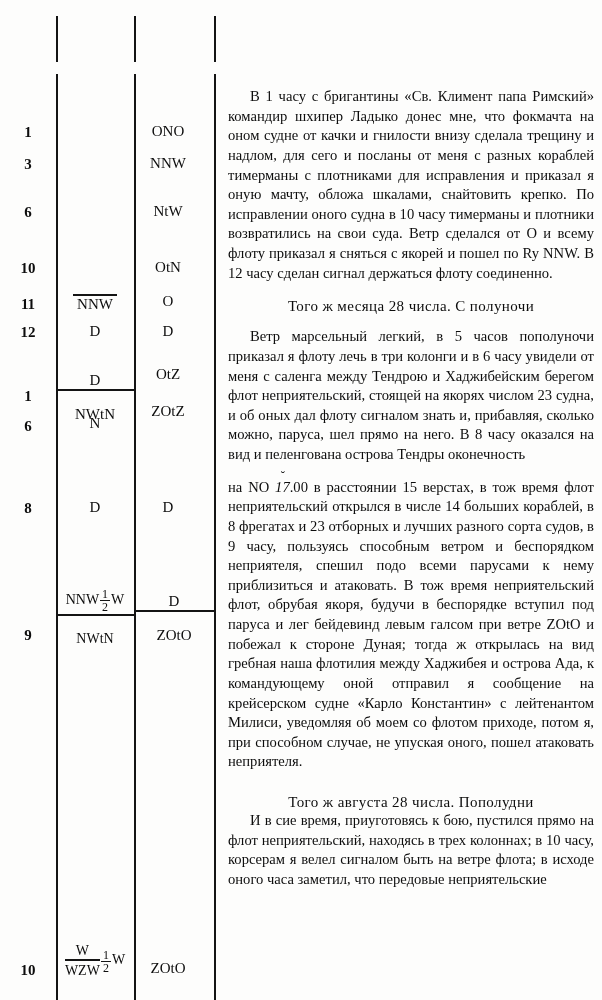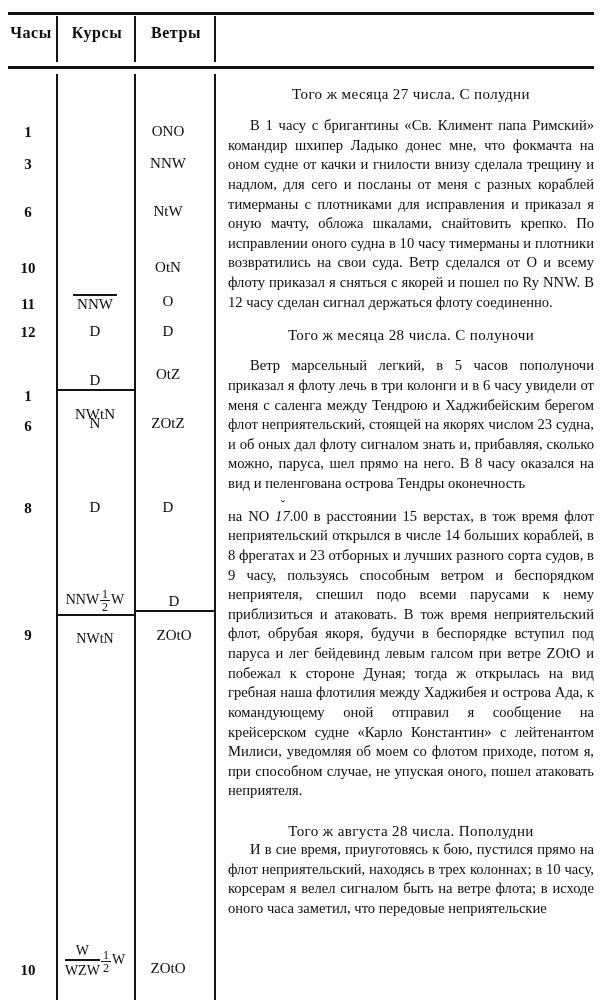--- a/index.html
+++ b/index.html
@@ -176,27 +176,20 @@
     top: -9px;
     font-size: 13px;
     line-height: 1;
   }
 </style>
 </head>
 <body>
 
 <div id="page">
 
-  <div class="hdr-band">
-    <div class="hdr-rule-top"></div>
-    <div class="hdr-rule-bot"></div>
-    <div class="hdr-cell" id="hdr-hours">Часы</div>
-    <div class="hdr-cell" id="hdr-courses">Курсы</div>
-    <div class="hdr-cell" id="hdr-winds">Ветры</div>
-  </div>
 
   <div class="vrule" id="vr-1"></div>
   <div class="vrule" id="vr-2"></div>
   <div class="vrule" id="vr-3"></div>
   <div class="vrule" id="vr-1b"></div>
   <div class="vrule" id="vr-2b"></div>
   <div class="vrule" id="vr-3b"></div>
 
   <div class="hour" style="top:124px">1</div>
   <div class="hour" style="top:156px">3</div>
@@ -210,21 +203,21 @@
   <div class="hour" style="top:627px">9</div>
   <div class="hour" style="top:962px">10</div>
 
   <div class="wind" style="top:124px">ONO</div>
   <div class="wind" style="top:156px">NNW</div>
   <div class="wind" style="top:204px">NtW</div>
   <div class="wind" style="top:260px">OtN</div>
   <div class="wind" style="top:294px">O</div>
   <div class="wind" style="top:324px">D</div>
   <div class="wind" style="top:367px">OtZ</div>
-  <div class="wind" style="top:416px">ZOtZ</div>
+  <div class="wind" style="top:404px">ZOtZ</div>
   <div class="wind" style="top:500px">D</div>
   <div class="wind" style="top:961px">ZOtO</div>
 
   <div class="course" style="top:294px">
     <span style="display:inline-block;border-top:2px solid #141414;padding:1px 4px 0 4px;">NNW</span>
   </div>
   <div class="course" style="top:324px">D</div>
   <div class="course" style="top:416px">N</div>
   <div class="course" style="top:500px">D</div>
 
@@ -244,21 +237,20 @@
     <span class="top">D</span>
     <span class="bot">ZOtO</span>
   </div>
 
   <div class="course" style="top:944px;font-size:14px;">
     <span class="frac"><span class="num">W</span><span class="den">WZW</span></span><span class="frac-small"><span class="num">1</span><span class="den">2</span></span><span>W</span>
   </div>
 
   <div id="textcol">
 
-    <div class="doc-head" style="margin-top:12px;">Того ж месяца 27 числа. С полудни</div>
 
     <p class="para" style="margin-top:13px;">В 1 часу с бригантины «Св. Климент папа Римский» командир шхипер Ладыко донес мне, что фокмачта на оном судне от качки и гнилости внизу сделала трещину и надлом, для сего и посланы от меня с разных кораблей тимерманы с плотниками для исправления и приказал я оную мачту, обложа шкалами, снайтовить крепко. По исправлении оного судна в 10 часу тимерманы и плотники возвратились на свои суда. Ветр сделался от О и всему флоту приказал я сняться с якорей и пошел по Ry NNW. В 12 часу сделан сигнал держаться флоту соединенно.</p>
 
     <div class="doc-head" style="margin-top:15px;">Того ж месяца 28 числа. С полуночи</div>
 
     <p class="para" style="margin-top:12px;">Ветр марсельный легкий, в 5 часов пополуночи приказал я флоту лечь в три колонги и в 6 часу увидели от меня с саленга между Тендрою и Хаджибейским берегом флот неприятельский, стоящей на якорях числом 23 судна, и об оных дал флоту сигналом знать и, прибавляя, сколько можно, паруса, шел прямо на него. В 8 часу оказался на вид и пеленгована острова Тендры оконечность</p>
 
     <p class="para cont" style="margin-top:13px;"><span>на NO </span><span class="breve">17</span><span>.00 в расстоянии 15 верстах, в тож время флот неприятельский открылся в числе 14 больших кораблей, в 8 фрегатах и 23 отборных и лучших разного сорта судов, в 9 часу, пользуясь способным ветром и беспорядком неприятеля, спешил подо всеми парусами к нему приблизиться и атаковать. В тож время неприятельский флот, обрубая якоря, будучи в беспорядке вступил под паруса и лег бейдевинд левым галсом при ветре ZOtO и побежал к стороне Дуная; тогда ж открылась на вид гребная наша флотилия между Хаджибея и острова Ада, к командующему оной отправил я сообщение на крейсерском судне «Карло Константин» с лейтенантом Милиси, уведомляя об моем со флотом приходе, потом я, при способном случае, не упуская оного, пошел атаковать неприятеля.</span></p>
 
     <div class="doc-head" style="margin-top:22px;">Того ж августа 28 числа. Пополудни</div>

